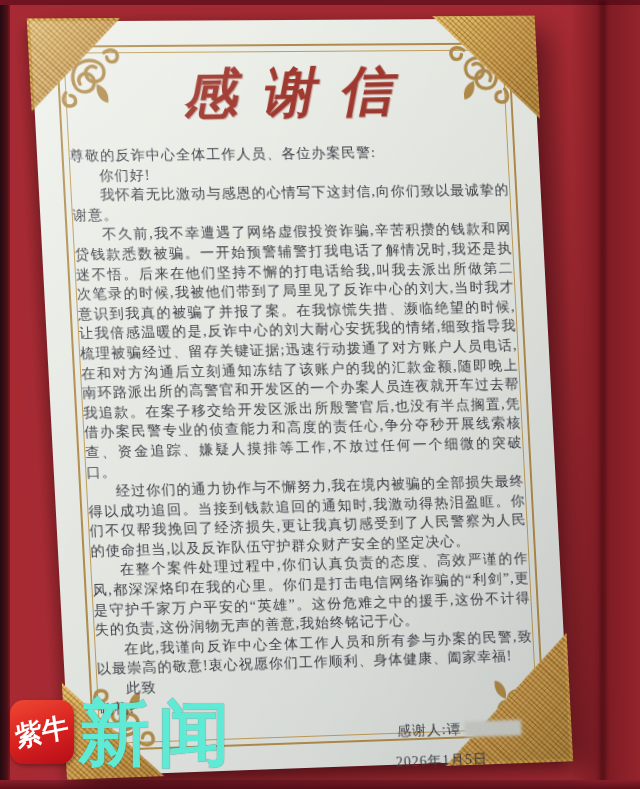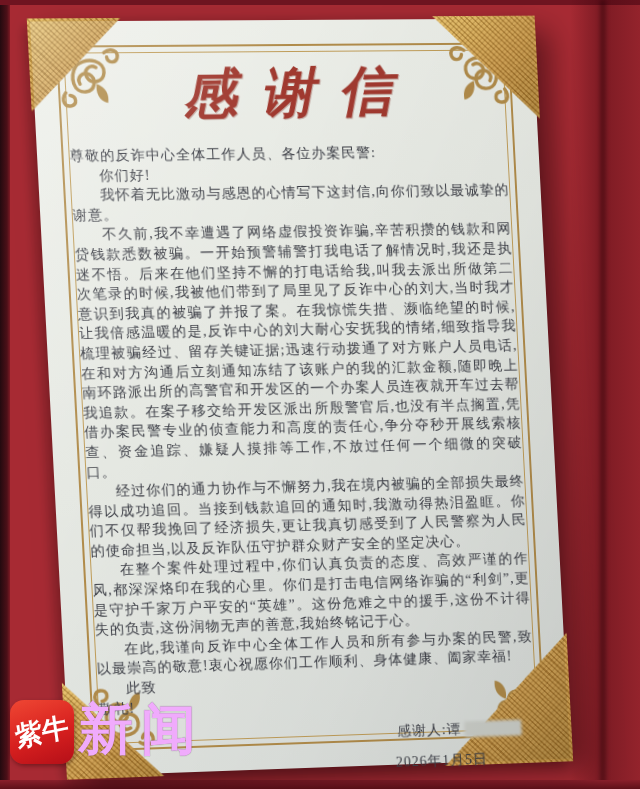--- a/index.html
+++ b/index.html
@@ -62,22 +62,22 @@
   .date-row{margin-top:13px;padding-right:52px;text-align:right;font-size:14px;letter-spacing:1px;}
 
   
   .watermark{position:absolute;left:10px;top:692px;display:flex;align-items:flex-start;z-index:10;}
   .badge{width:64px;height:64px;border-radius:14px;margin-top:8px;
          background:linear-gradient(160deg,#ef4733 0%,#d7201f 55%,#b40f18 100%);
          display:flex;align-items:center;justify-content:center;
          box-shadow:1px 2px 4px rgba(40,0,0,.4);}
   .badge-text{color:#ffffff;font-weight:bold;font-size:27px;letter-spacing:0;
               transform:rotate(-12deg) skewX(-4deg);font-family:"Liberation Serif",serif;}
-  .news-label{margin-left:4px;font-size:55px;line-height:84px;font-weight:bold;
-              color:#f0abfc;letter-spacing:8px;font-family:Liberation Mono, monospace;
+  .news-label{margin-left:4px;font-size:72px;line-height:84px;font-weight:bold;
+              color:#5eead4;letter-spacing:8px;font-family:Liberation Serif, serif;
               text-shadow:0 0 1px rgba(0,0,0,.5);}
 </style>
 </head>
 <body>
 
 <div class="scene">
   <div class="bg-left"></div>
   <div class="bg-top"></div>
   <div class="bg-right"></div>
   <div class="bg-crease"></div>

